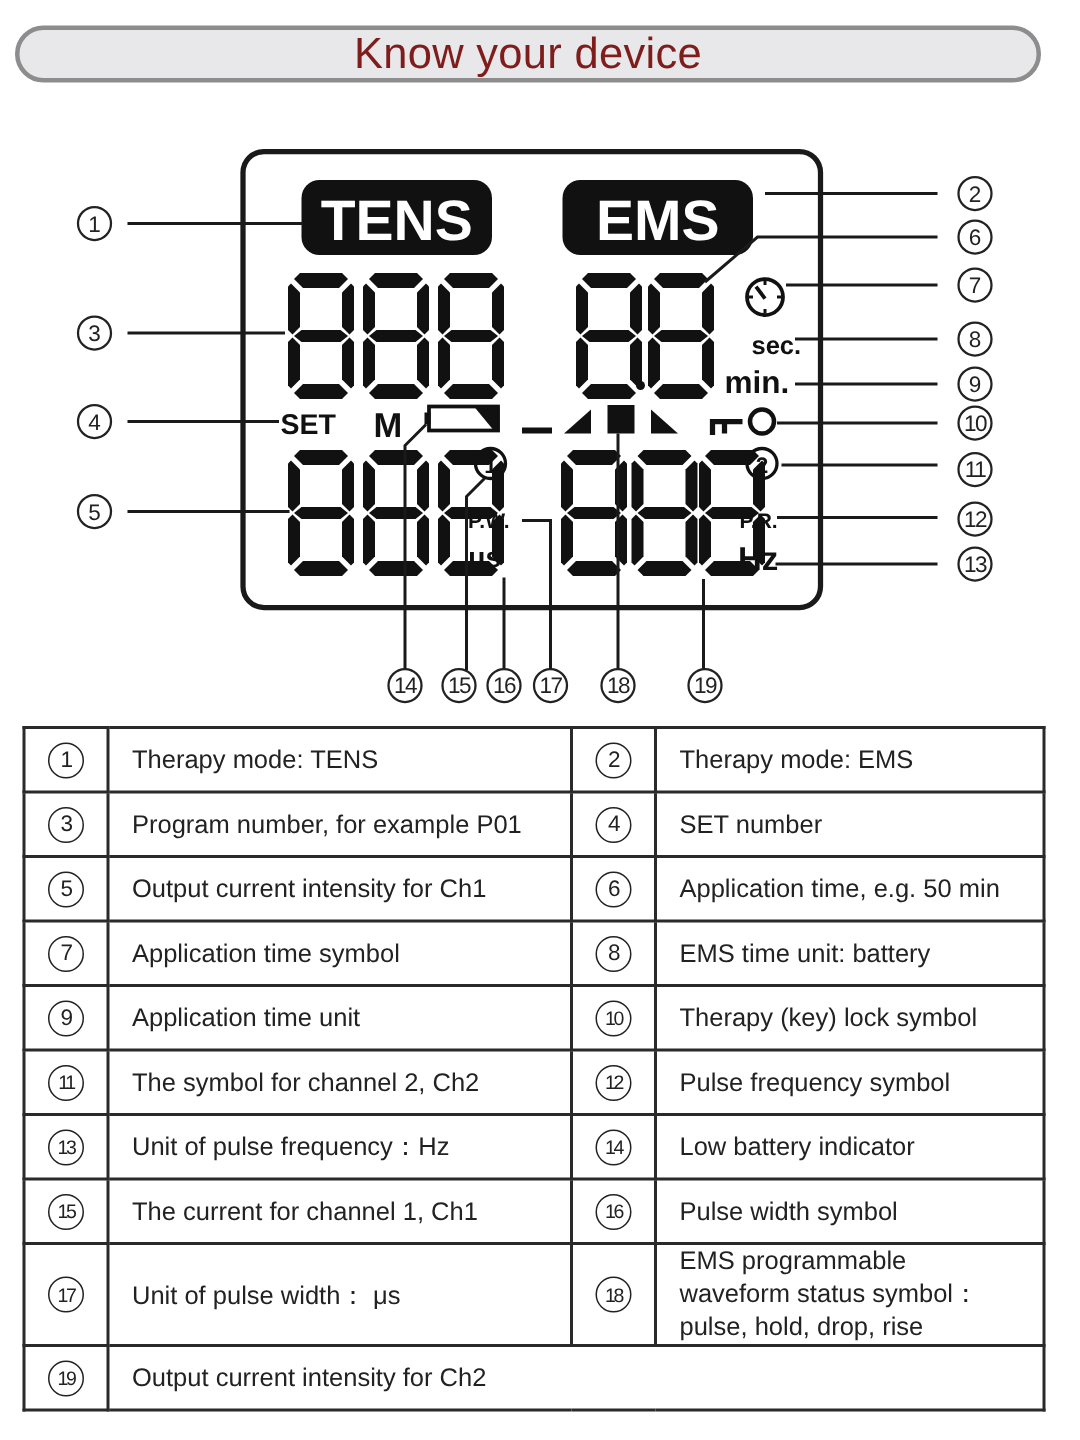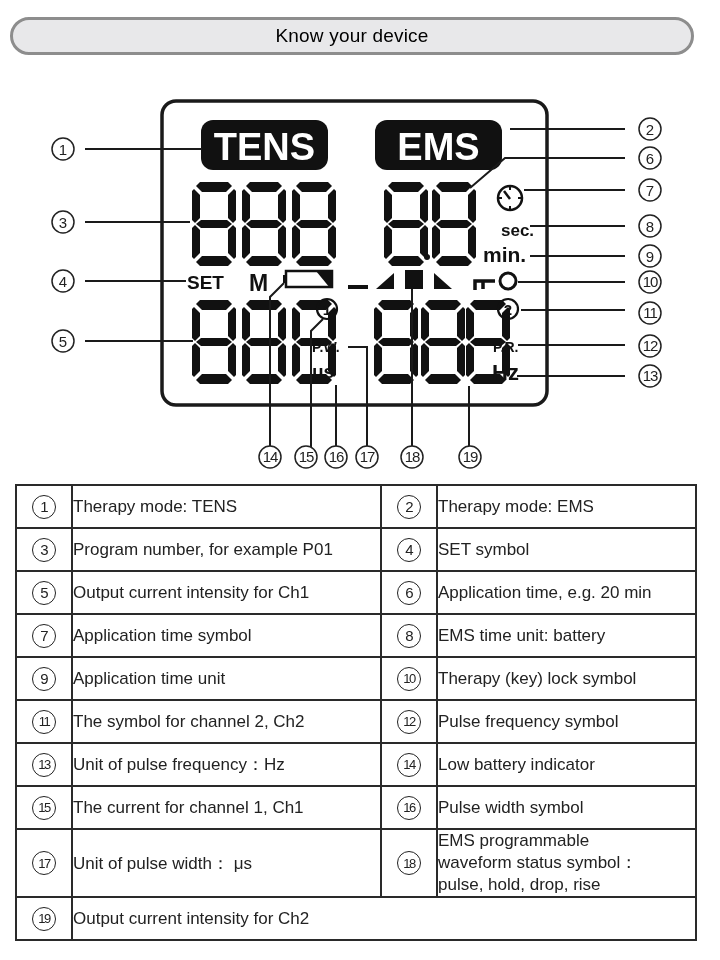--- a/index.html
+++ b/index.html
@@ -1,25 +1,25 @@
 <!DOCTYPE html>
 <html><head>
 <meta charset="utf-8">
 <style>
   html, body { margin:0; padding:0; background:#ffffff; }
   body { width:720px; height:960px; position:relative; overflow:hidden; font-family:"Liberation Sans", sans-serif; color:#1a1a1a; }
   .title-bar { position:absolute; left:10px; top:17px; width:684px; height:38px; border:3px solid #8d8d8d; border-radius:22px; background:#e8e8ea; box-sizing:border-box; display:flex; align-items:center; justify-content:center; }
-  .title-bar span { font-size:19px; color:#000000; letter-spacing:0.2px; }
+  .title-bar span { font-size:29px; color:#7f1d1d; letter-spacing:0.2px; }
   .diagram { position:absolute; left:0; top:0; width:720px; height:480px; }
   .lcd-text { font-family:"Liberation Sans", sans-serif; font-weight:bold; fill:#111; }
   .callout { font-family:"Liberation Sans", sans-serif; font-size:15px; fill:#222; }
   table.legend { position:absolute; left:15px; top:484px; width:680px; border-collapse:collapse; table-layout:fixed; }
   table.legend td { border:2px solid #2a2a2a; font-size:17px; color:#222; height:41px; padding:0; }
   table.legend td.num { width:56px; text-align:center; }
-  table.legend td.desc { }
+  table.legend td.desc { padding-left:15px; }
   table.legend col.c1 { width:56px; }
   table.legend col.c2 { width:309px; }
   table.legend col.c3 { width:56px; }
   table.legend col.c4 { width:259px; }
   .badge { display:inline-flex; align-items:center; justify-content:center; width:24px; height:24px; border:1.6px solid #222; border-radius:50%; font-size:15px; letter-spacing:-1px; box-sizing:border-box; }
   .badge.two { font-size:13px; letter-spacing:-1.5px; }
   td.tall { height:78px; }
   td.multi { line-height:22px; }
 </style>
 </head>
@@ -239,27 +239,27 @@
       <tr>
     <td class="num"><span class="badge">1</span></td>
     <td class="desc">Therapy mode: TENS</td>
     <td class="num"><span class="badge">2</span></td>
     <td class="desc">Therapy mode: EMS</td>
   </tr>
   <tr>
     <td class="num"><span class="badge">3</span></td>
     <td class="desc">Program number, for example P01</td>
     <td class="num"><span class="badge">4</span></td>
-    <td class="desc">SET symbol</td>
+    <td class="desc">SET number</td>
   </tr>
   <tr>
     <td class="num"><span class="badge">5</span></td>
     <td class="desc">Output current intensity for Ch1</td>
     <td class="num"><span class="badge">6</span></td>
-    <td class="desc">Application time, e.g. 20 min</td>
+    <td class="desc">Application time, e.g. 50 min</td>
   </tr>
   <tr>
     <td class="num"><span class="badge">7</span></td>
     <td class="desc">Application time symbol</td>
     <td class="num"><span class="badge">8</span></td>
     <td class="desc">EMS time unit: battery</td>
   </tr>
   <tr>
     <td class="num"><span class="badge">9</span></td>
     <td class="desc">Application time unit</td>

